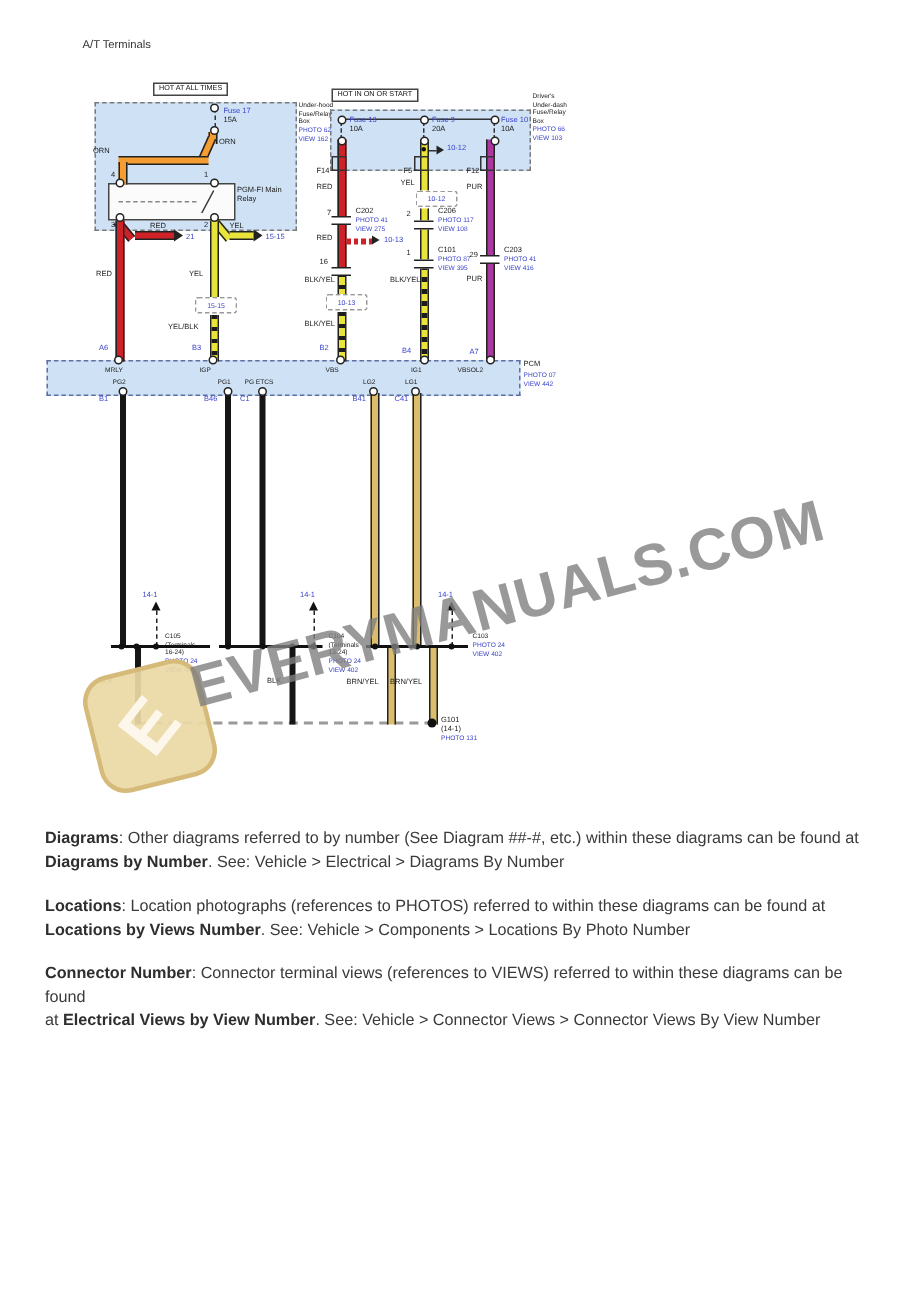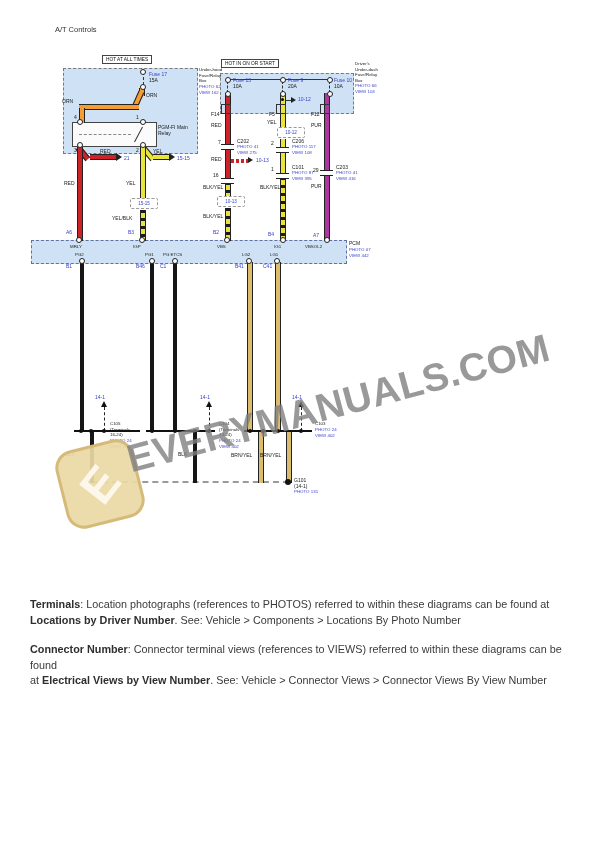--- a/index.html
+++ b/index.html
@@ -32,21 +32,21 @@
   .wm{position:absolute;left:128px;top:438px;transform:rotate(-15deg);transform-origin:left center;font-size:39px;font-weight:bold;letter-spacing:.5px;color:rgba(128,128,128,.8);z-index:9;white-space:nowrap}
   .logo{position:absolute;left:60px;top:444px;width:74px;height:74px;transform:rotate(-14deg);background:rgba(235,216,165,.93);border:3px solid rgba(212,184,118,.95);border-radius:18px;z-index:9;display:flex;align-items:center;justify-content:center}
   .logo span{font-size:48px;font-weight:bold;color:rgba(252,248,235,.97);transform:rotate(-38deg)}
   .fp{position:absolute;left:30px;width:560px;font-size:10.8px;line-height:15.6px;color:#3a3a3a}
   .fp b{color:#2e2e2e}
 </style>
 </head>
 <body>
 
 <div class="pg">
-  <div class="title">A/T Controls</div>
+  <div class="title">A/T Terminals</div>
 
   <div class="bx" style="left:63px;top:68px;width:133px;height:84px"></div>
   <div class="bx" style="left:220px;top:73px;width:132px;height:39px"></div>
   <div class="pcmbx" style="left:31px;top:240px;width:314px;height:22px"></div>
   <div class="tag" style="left:102px;top:55px">HOT AT ALL TIMES</div>
   <div class="tag" style="left:221px;top:59px">HOT IN ON OR START</div>
 
   <i class="fz" style="left:143px;top:72px;height:13px"></i>
   <i class="cir" style="left:140px;top:69px"></i>
   <i class="cir" style="left:140px;top:84px"></i>
@@ -280,21 +280,25 @@
   <span class="t" style="left:260px;top:452px">BRN/YEL</span>
   <span class="t" style="left:294px;top:477px">G101
 (14-1)</span>
   <span class="t s tb" style="left:294px;top:489px">PHOTO 131</span>
 
   <div class="logo">
       <span>E</span>
     </div>
   <div class="wm">EVERYMANUALS.COM</div>
 
+  <div class="fp" style="top:552px">
+    <b>Diagrams</b><span>: Other diagrams referred to by number (See Diagram ##-#, etc.) within these diagrams can be found at</span><br>
+    <b>Diagrams by Number</b><span>. See: Vehicle &gt; Electrical &gt; Diagrams By Number</span>
+  </div>
   <div class="fp" style="top:597px">
-    <b>Terminals</b><span>: Location photographs (references to PHOTOS) referred to within these diagrams can be found at</span><br>
-    <b>Locations by Driver Number</b><span>. See: Vehicle &gt; Components &gt; Locations By Photo Number</span>
+    <b>Locations</b><span>: Location photographs (references to PHOTOS) referred to within these diagrams can be found at</span><br>
+    <b>Locations by Views Number</b><span>. See: Vehicle &gt; Components &gt; Locations By Photo Number</span>
   </div>
   <div class="fp" style="top:642px">
     <b>Connector Number</b><span>: Connector terminal views (references to VIEWS) referred to within these diagrams can be found</span><br>
     <span>at </span><b>Electrical Views by View Number</b><span>. See: Vehicle &gt; Connector Views &gt; Connector Views By View Number</span>
   </div>
 </div>
 
 </body></html>

